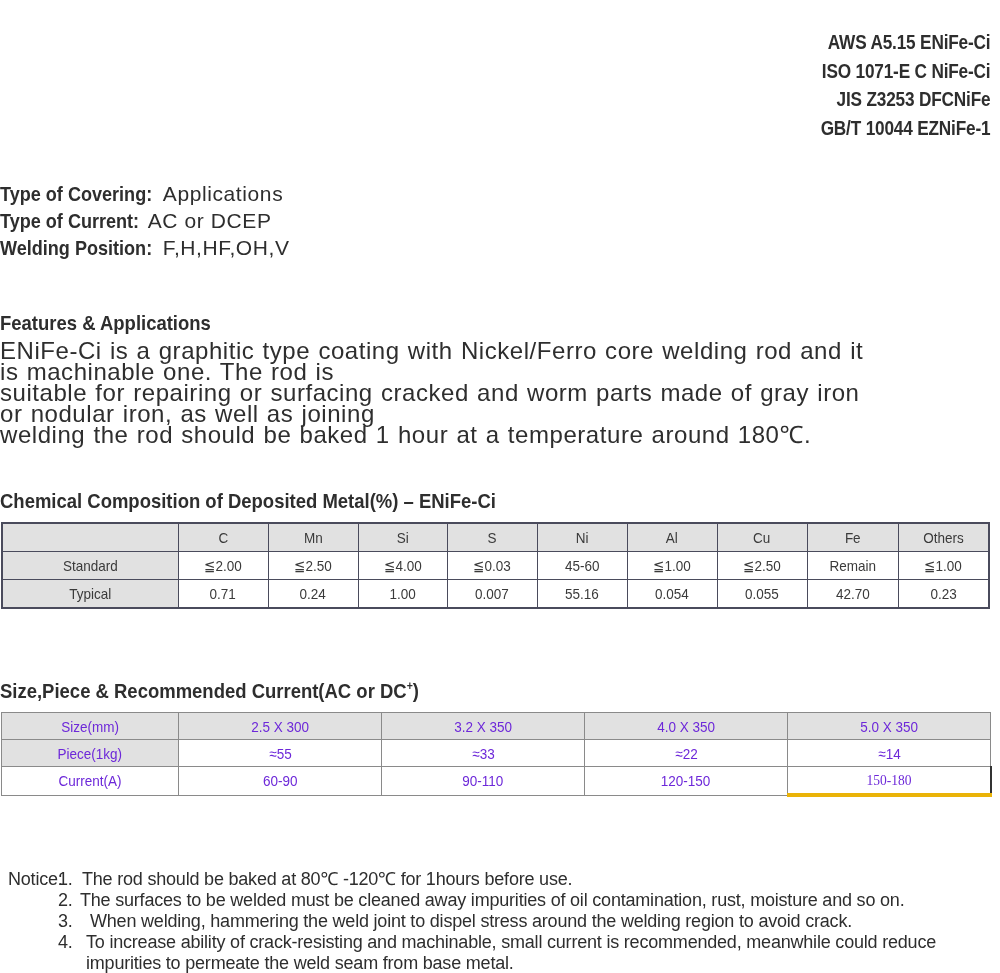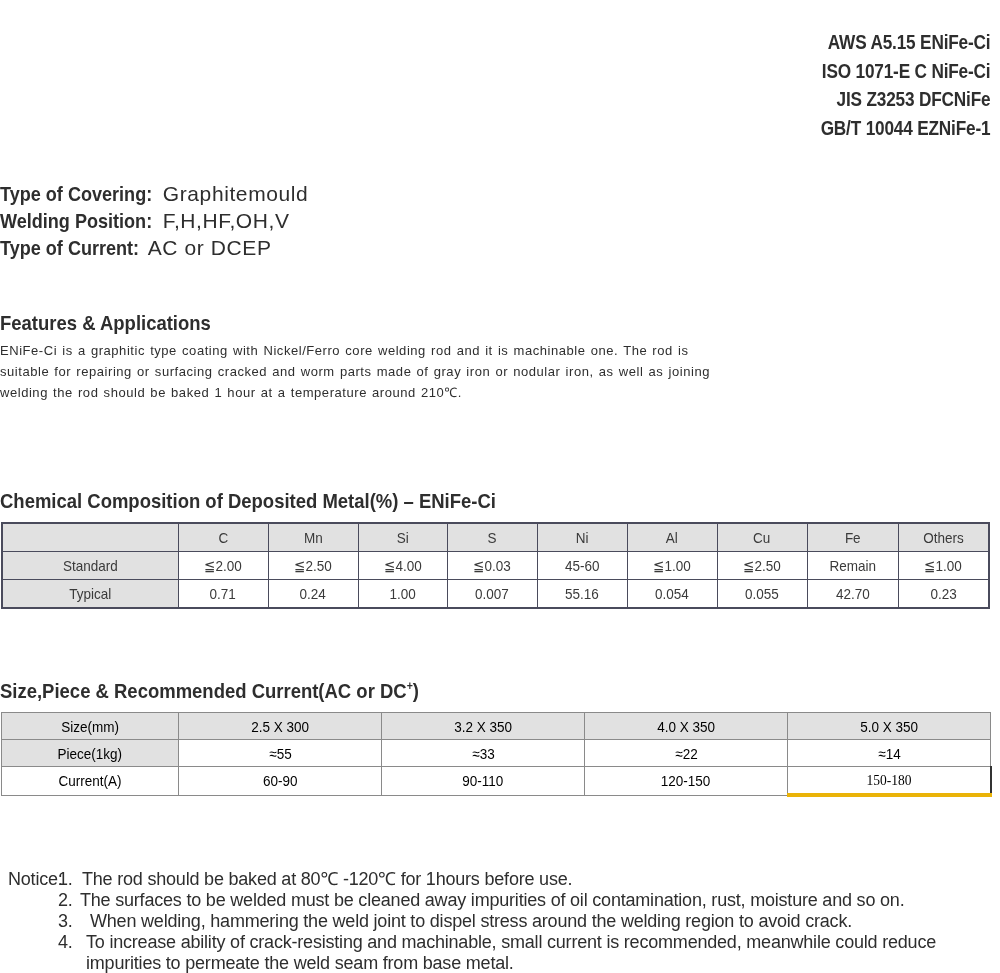--- a/index.html
+++ b/index.html
@@ -21,35 +21,35 @@
     .specs .lbl { font-weight: bold; display: inline-block; transform: scaleX(0.86); transform-origin: left center; margin-right: -20px; }
     .specs .val { letter-spacing: 0.6px; }
 
     .h-section {
       position: absolute; left: 0; font-weight: bold; font-size: 21px;
       color: #2e2e2e; white-space: nowrap;
       transform: scaleX(0.88); transform-origin: left top;
     }
     .features-body {
       position: absolute; left: 0; top: 340px; width: 872px;
-      font-size: 13px; line-height: 21px; color: #2e2e2e; letter-spacing: 0.55px;
+      font-size: 24px; line-height: 21px; color: #2e2e2e; letter-spacing: 0.55px;
       word-spacing: 1px;
     }
 
     table { border-collapse: collapse; position: absolute; left: 1px; table-layout: fixed; }
     .chem { top: 522px; width: 987px; border: 2px solid #4a4b5c; }
     .chem td {
       border: 1.5px solid #4a4b5c; height: 27px; text-align: center;
       font-size: 15px; color: #3a3a3a; padding: 0;
     }
     .chem td.g { background: #e1e1e1; }
     .size { top: 712px; width: 989px; border: 1.5px solid #8a8a8a; }
     .size td {
       border: 1.5px solid #8a8a8a; height: 26px; text-align: center;
-      font-size: 15px; color: #000000; padding: 0;
+      font-size: 15px; color: #6d28d9; padding: 0;
     }
     .size td.g { background: #e1e1e1; }
     .size td.dark { border-left: 1.5px solid #333; border-right: 2px solid #333; border-bottom: 4px solid #eab308; font-family: Liberation Serif, serif; }
     .cell-txt { display: inline-block; transform: scaleX(0.9); }
 
     .notice {
       position: absolute; left: 8px; top: 869px; font-size: 18px;
       line-height: 21px; color: #2e2e2e; letter-spacing: -0.2px;
     }
     .notice .prefix { display: inline-block; width: 50px; }
@@ -63,37 +63,37 @@
 <div class="standards">
   <div>AWS A5.15 ENiFe-Ci</div>
   <div>ISO 1071-E C NiFe-Ci</div>
   <div>JIS Z3253 DFCNiFe</div>
   <div>GB/T 10044 EZNiFe-1</div>
 </div>
 
 <div class="specs">
   <div class="row">
     <span class="lbl">Type of Covering:</span>
-    <span class="val">Graphitemould</span>
+    <span class="val">Applications</span>
+  </div>
+  <div class="row">
+    <span class="lbl">Type of Current:</span>
+    <span class="val">AC or DCEP</span>
   </div>
   <div class="row">
     <span class="lbl">Welding Position:</span>
     <span class="val">F,H,HF,OH,V</span>
-  </div>
-  <div class="row">
-    <span class="lbl">Type of Current:</span>
-    <span class="val">AC or DCEP</span>
   </div>
 </div>
 
 <div class="h-section" style="top:311px;">Features &amp; Applications</div>
 <div class="features-body">
   <div>ENiFe-Ci is a graphitic type coating with Nickel/Ferro core welding rod and it is machinable one. The rod is</div>
   <div>suitable for repairing or surfacing cracked and worm parts made of gray iron or nodular iron, as well as joining</div>
-  <div>welding the rod should be baked 1 hour at a temperature around 210℃.</div>
+  <div>welding the rod should be baked 1 hour at a temperature around 180℃.</div>
 </div>
 
 <div class="h-section" style="top:489px;">Chemical Composition of Deposited Metal(%) –  ENiFe-Ci</div>
 <table class="chem">
   <colgroup>
     <col style="width:176px">
       <col style="width:90px">
       <col style="width:90px">
       <col style="width:89px">
       <col style="width:90px">

